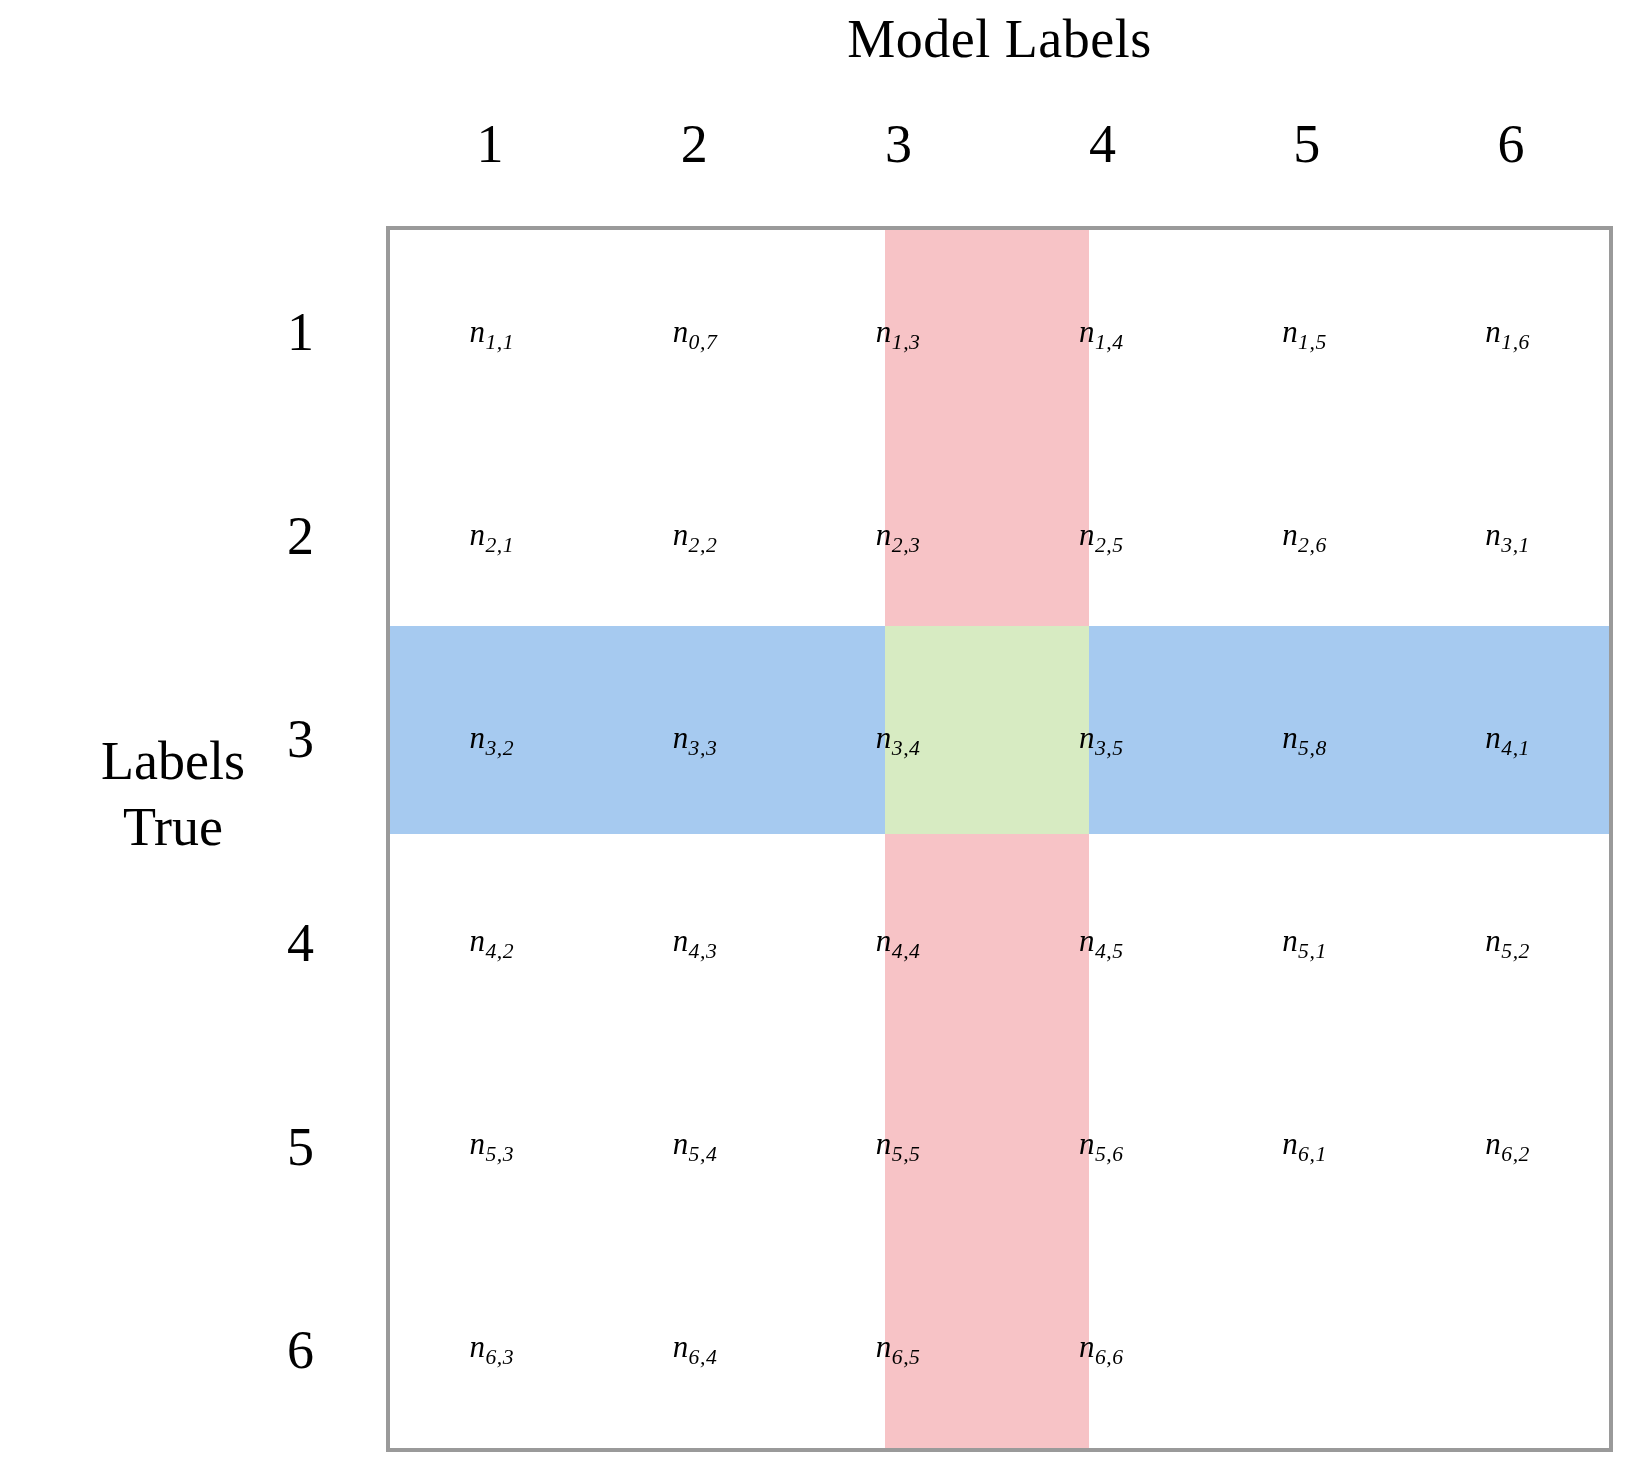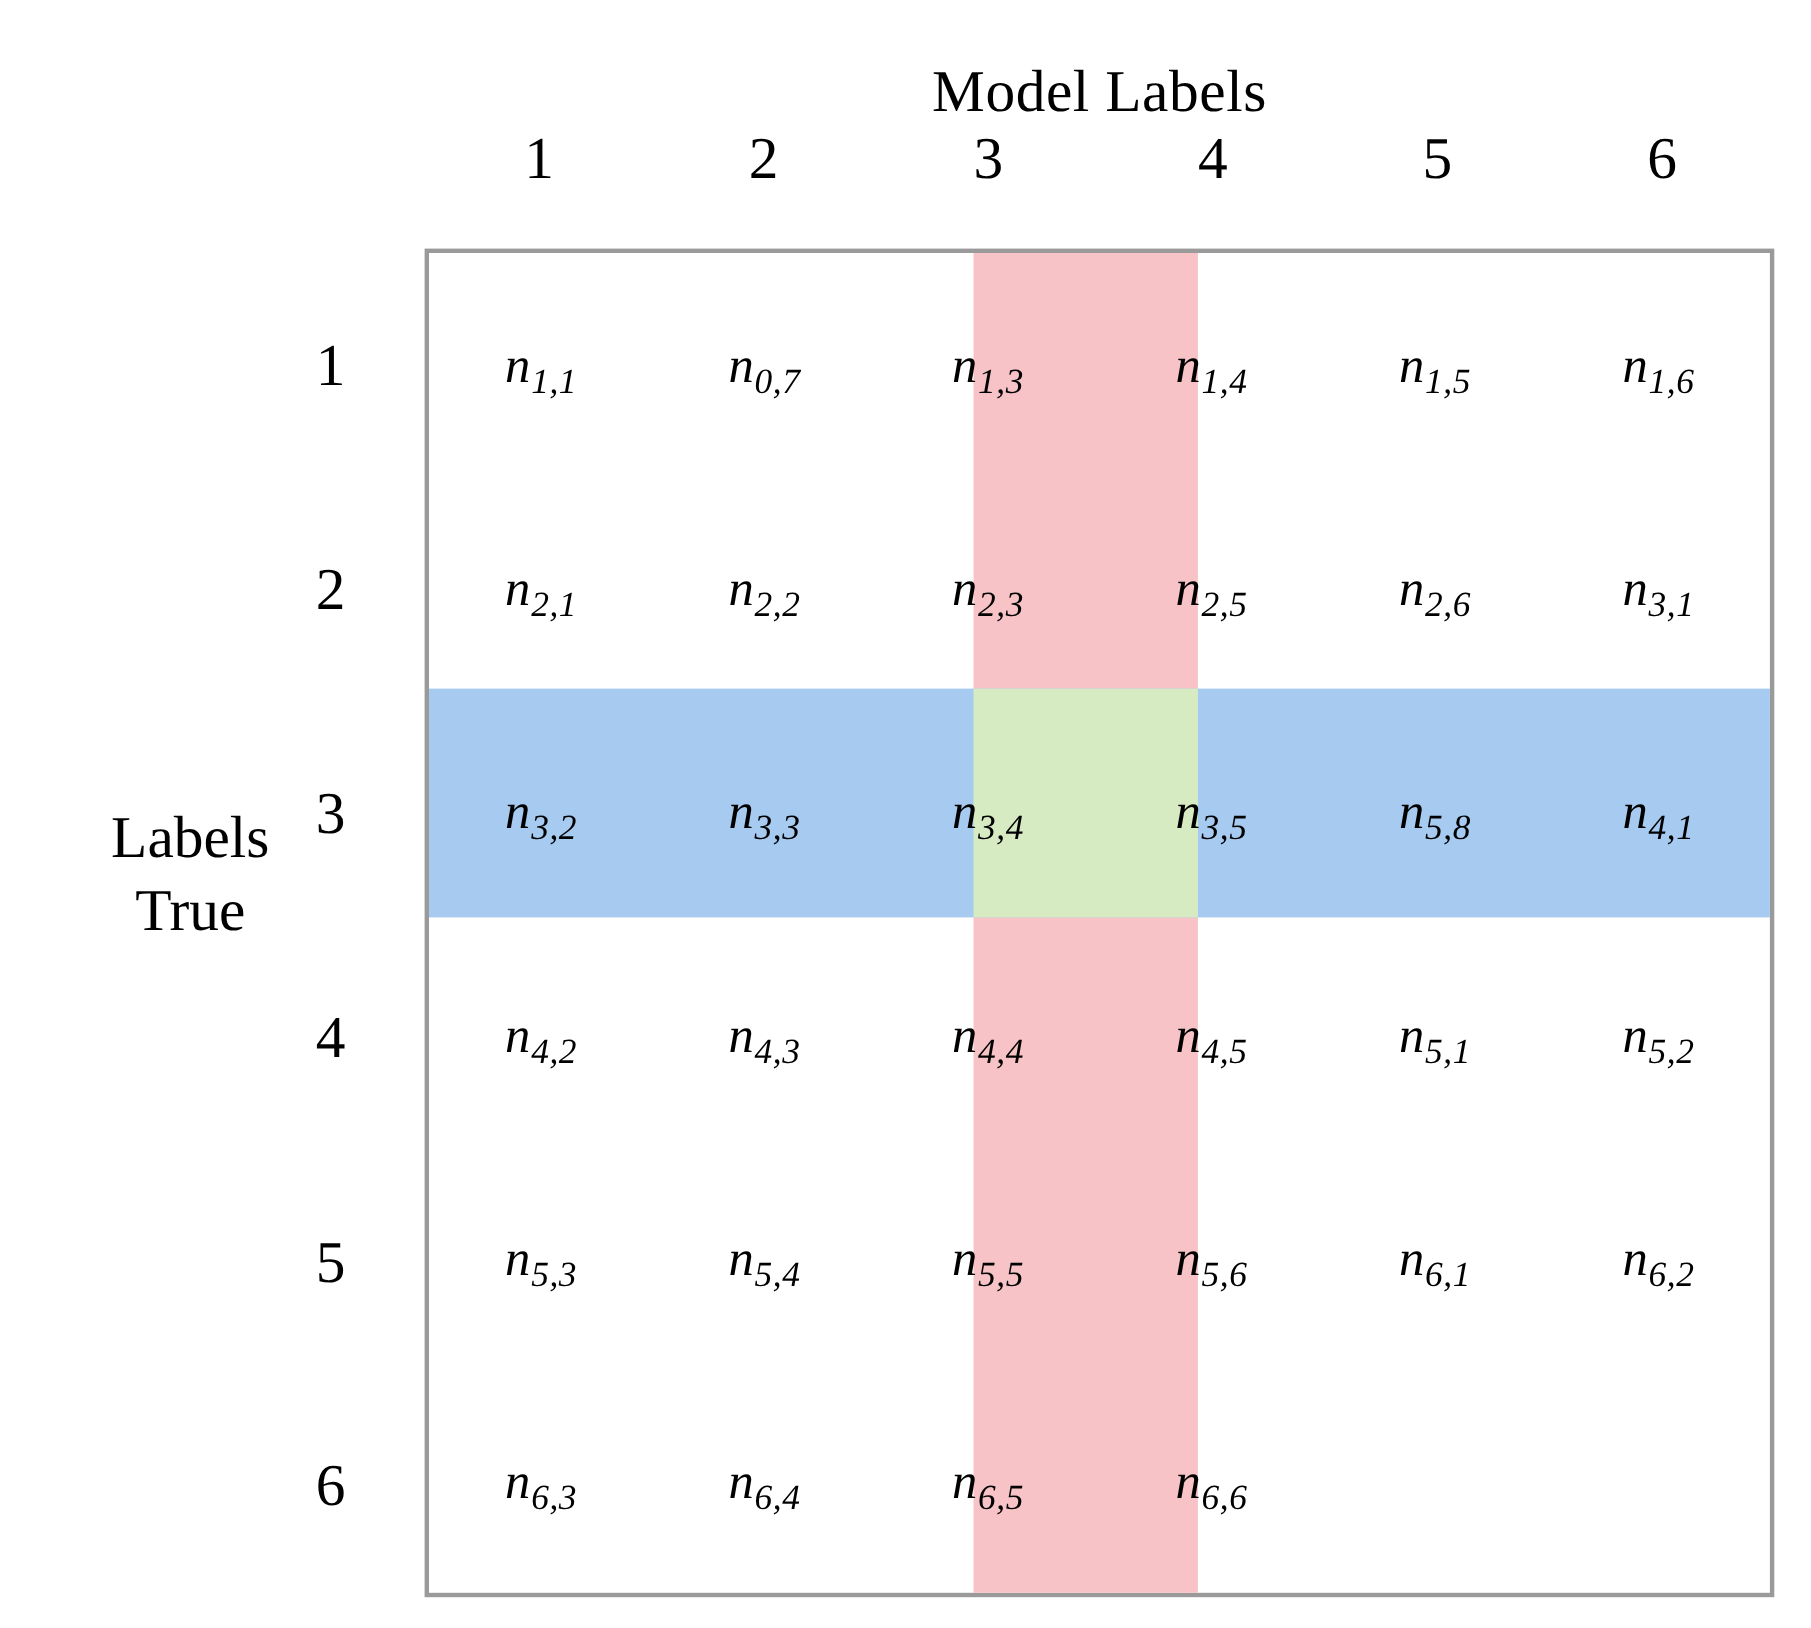--- a/index.html
+++ b/index.html
@@ -19,21 +19,20 @@
   
   #col-axis-title {
     position: absolute;
     left: 386px;
     top: 8px;
     width: 1227px;
     text-align: center;
     font-size: 54px;
     line-height: 62px;
     letter-spacing: 0.5px;
-    margin-top: 44px;
   }
 
   
   #col-headers {
     position: absolute;
     left: 388px;
     top: 108px;
     width: 1225px;
     height: 72px;
     display: flex;
@@ -128,21 +127,21 @@
     display: grid;
     grid-template-columns: repeat(6, 1fr);
     grid-template-rows: repeat(6, 1fr);
   }
   .cell {
     display: flex;
     align-items: center;
     justify-content: center;
   }
   .cell-label {
-    font-size: 46px;
+    font-size: 31px;
     font-style: italic;
     white-space: nowrap;
     line-height: 1;
     position: relative;
   }
   .cell-label .sub {
     font-size: 0.70em;
     font-style: italic;
     position: relative;
     top: 0.33em;

